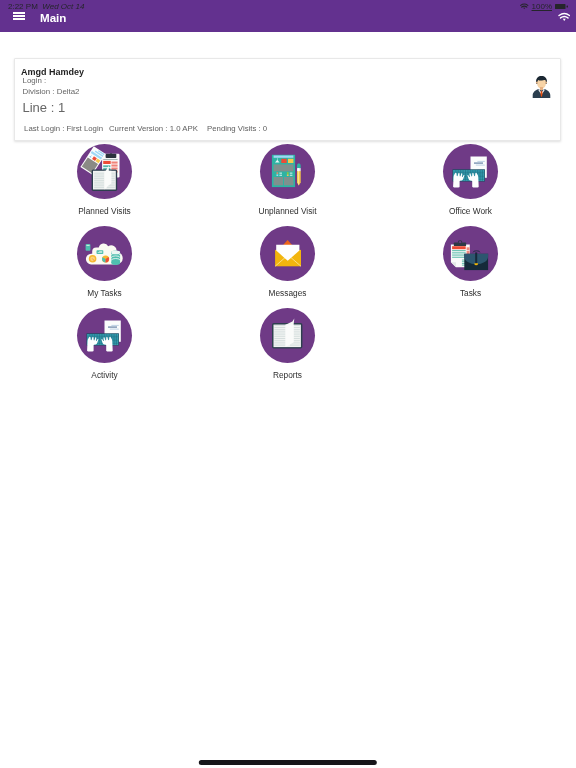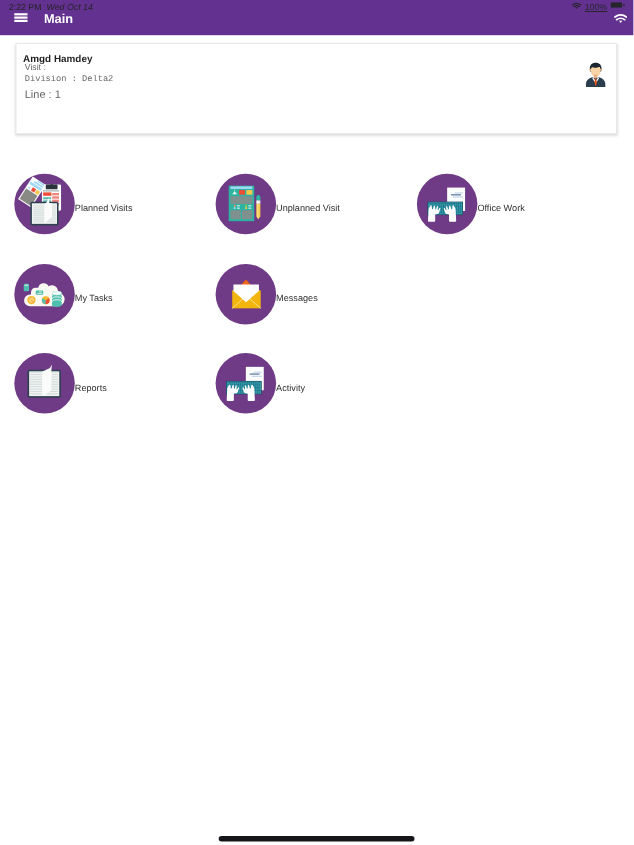--- a/index.html
+++ b/index.html
@@ -8,52 +8,52 @@
   body{font-family:"Liberation Sans",sans-serif;background:#ffffff;overflow:hidden;}
   #screen{position:relative;width:576px;height:768px;background:#fff;overflow:hidden;}
 
   
   .cell-label,.card-name,.card-code,.card-division,.card-lineno,.card-stats span,.sb-time,.sb-date,.appbar-title,.sb-right span{transform:translateZ(0);}
   .purplebar{position:absolute;left:0;top:0;width:576px;height:32px;background:#63318F;}
   .statusbar{position:absolute;left:0;top:0;width:576px;height:13px;
     display:flex;align-items:center;justify-content:space-between;padding:0 8px;
     font-size:8px;color:#25252b;}
   .sb-left{display:flex;align-items:flex-start;gap:4.5px;}
-  .sb-right{display:flex;gap:3px;text-decoration:underline;}
+  .sb-right{display:flex;align-items:center;gap:3px;text-decoration:underline;}
   .sb-time{font-size:8px;line-height:1;}
   .sb-date{font-size:8px;line-height:1;font-style:italic;}
   .ic-wifi{width:8.5px;height:6.6px;display:block;}
   .ic-batt{width:13px;height:5.2px;display:block;}
 
   
   .appbar{position:absolute;left:0;top:11px;width:576px;height:13px;
     display:flex;align-items:center;padding:0 12.5px;}
   .hamburger{width:12px;height:8px;display:flex;flex-direction:column;justify-content:space-between;position:relative;top:-1.5px;}
   .hamburger i{display:block;height:2px;background:#fff;}
   .appbar-title{color:#fff;font-size:11.6px;font-weight:700;margin-left:15.5px;line-height:1;
     position:relative;top:0px;}
   .appbar-spacer{flex:1;}
   .ic-sync{width:12.5px;height:9.7px;display:block;position:relative;right:-6.5px;top:-0.2px;fill:#fff;stroke:#fff;}
 
   
   .grid{position:absolute;left:13px;top:144.2px;width:576px;}
   .grid-row{display:flex;}
-  .cell{width:183px;height:81.9px;display:flex;align-items:center;}
+  .cell{width:183px;height:81.9px;display:flex;flex-direction:column;align-items:center;}
   .circle{width:55px;height:55px;border-radius:50%;background:#6F3A86;
     display:flex;align-items:center;justify-content:center;}
   .circle svg{display:block;}
   .cell-label{margin-top:7px;font-size:8.3px;color:#2e2e2e;white-space:nowrap;}
 
   
-  .card{position:absolute;left:14px;top:39px;width:547px;height:83px;background:#fff;
+  .card{position:absolute;left:14px;top:58px;width:547px;height:83px;background:#fff;
     border:1px solid #e8e8e8;border-radius:1px;box-shadow:0 1px 2.5px rgba(0,0,0,.13);}
   .card-name{position:absolute;left:6px;top:7.5px;font-size:9px;font-weight:700;color:#1f1f1f;}
   .card-code{position:absolute;left:7.5px;top:17px;font-size:7.9px;color:#666;}
-  .card-division{position:absolute;left:7.5px;top:28.3px;font-size:7.9px;color:#666;font-family:Liberation Mono, monospace;}
-  .card-lineno{position:absolute;left:7.5px;top:41.3px;font-size:10px;color:#666;}
+  .card-division{position:absolute;left:7.5px;top:28.3px;font-size:7.9px;color:#666;}
+  .card-lineno{position:absolute;left:7.5px;top:41.3px;font-size:13px;color:#666;}
   .card-avatar{position:absolute;right:9px;top:16px;width:19px;height:23px;}
   .card-stats{position:absolute;left:9.1px;right:7px;bottom:7.5px;display:flex;
     font-size:7.8px;color:#606060;}
   .card-stats span{display:block;white-space:nowrap;}
   .st0{width:84.9px;}
   .st1{width:98.1px;}
 
   
   .navbar{position:absolute;left:0;bottom:0;width:576px;height:22px;background:#ffffff;}
   .navpill{position:absolute;left:50%;transform:translateX(-50%);bottom:3.5px;
@@ -309,26 +309,31 @@
       <g transform="rotate(180 50 39)">
         <path d="M50 6 L61 23 H39 Z"></path>
         <path d="M20 30 Q50 52 80 30" fill="none" stroke-width="12" stroke-linecap="round"></path>
         <path d="M8 50 Q50 82 92 50" fill="none" stroke-width="12" stroke-linecap="round"></path>
       </g>
     </svg>
   </div>
 
   <div class="card">
     <div class="card-name">Amgd Hamdey</div>
-    <div class="card-code">Visit :</div>
+    <div class="card-code">Login :</div>
     <div class="card-division">Division : Delta2</div>
     <div class="card-lineno">Line : 1</div>
     <svg class="card-avatar" viewBox="0 0 38 46">
       <use href="#ic-avatar"></use>
     </svg>
+    <div class="card-stats">
+      <span class="st0">Last Login : First Login</span>
+      <span class="st1">Current Version : 1.0 APK</span>
+      <span>Pending Visits : 0</span>
+    </div>
   </div>
 
   <div class="grid">
     <div class="grid-row">
       <div class="cell">
         <div class="circle">
           <svg viewBox="0 0 55 55" width="55" height="55">
             <use href="#ic-notebook"></use>
           </svg>
         </div>
@@ -361,37 +366,45 @@
         <div class="cell-label">My Tasks</div>
       </div>
       <div class="cell">
         <div class="circle">
           <svg viewBox="0 0 55 55" width="55" height="55">
             <use href="#ic-envelope"></use>
           </svg>
         </div>
         <div class="cell-label">Messages</div>
       </div>
+      <div class="cell">
+        <div class="circle">
+          <svg viewBox="0 0 55 55" width="55" height="55">
+            <use href="#ic-monitor"></use>
+          </svg>
+        </div>
+        <div class="cell-label">Tasks</div>
+      </div>
     </div>
     <div class="grid-row">
       <div class="cell">
         <div class="circle">
           <svg viewBox="0 0 55 55" width="55" height="55">
+            <use href="#ic-keyboard"></use>
+          </svg>
+        </div>
+        <div class="cell-label">Activity</div>
+      </div>
+      <div class="cell">
+        <div class="circle">
+          <svg viewBox="0 0 55 55" width="55" height="55">
             <use href="#ic-book"></use>
           </svg>
         </div>
         <div class="cell-label">Reports</div>
-      </div>
-      <div class="cell">
-        <div class="circle">
-          <svg viewBox="0 0 55 55" width="55" height="55">
-            <use href="#ic-keyboard"></use>
-          </svg>
-        </div>
-        <div class="cell-label">Activity</div>
       </div>
       <div class="cell"></div>
     </div>
   </div>
 
   <div class="navbar">
     <div class="navpill"></div>
   </div>
 </div>
 

